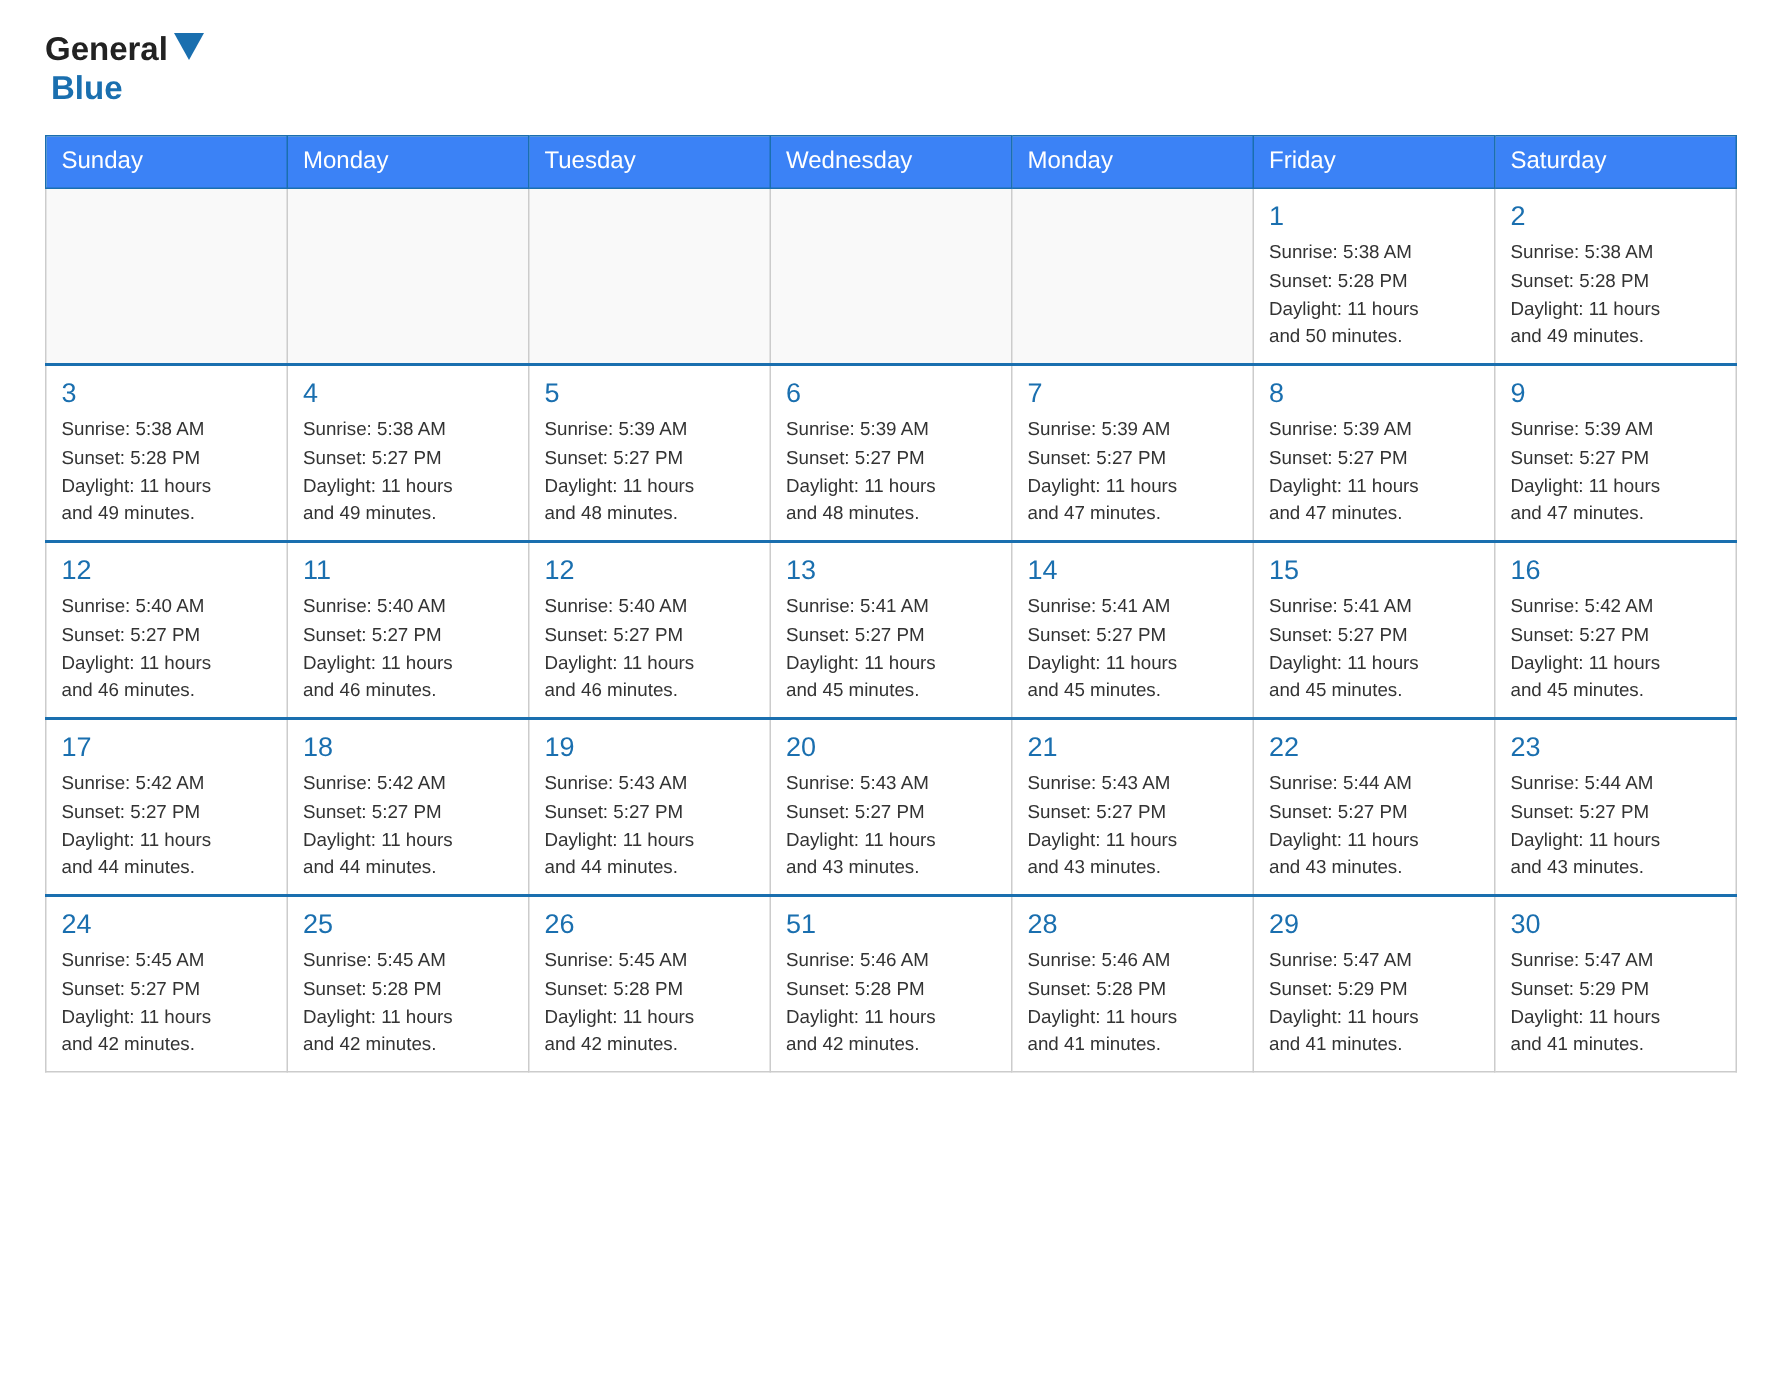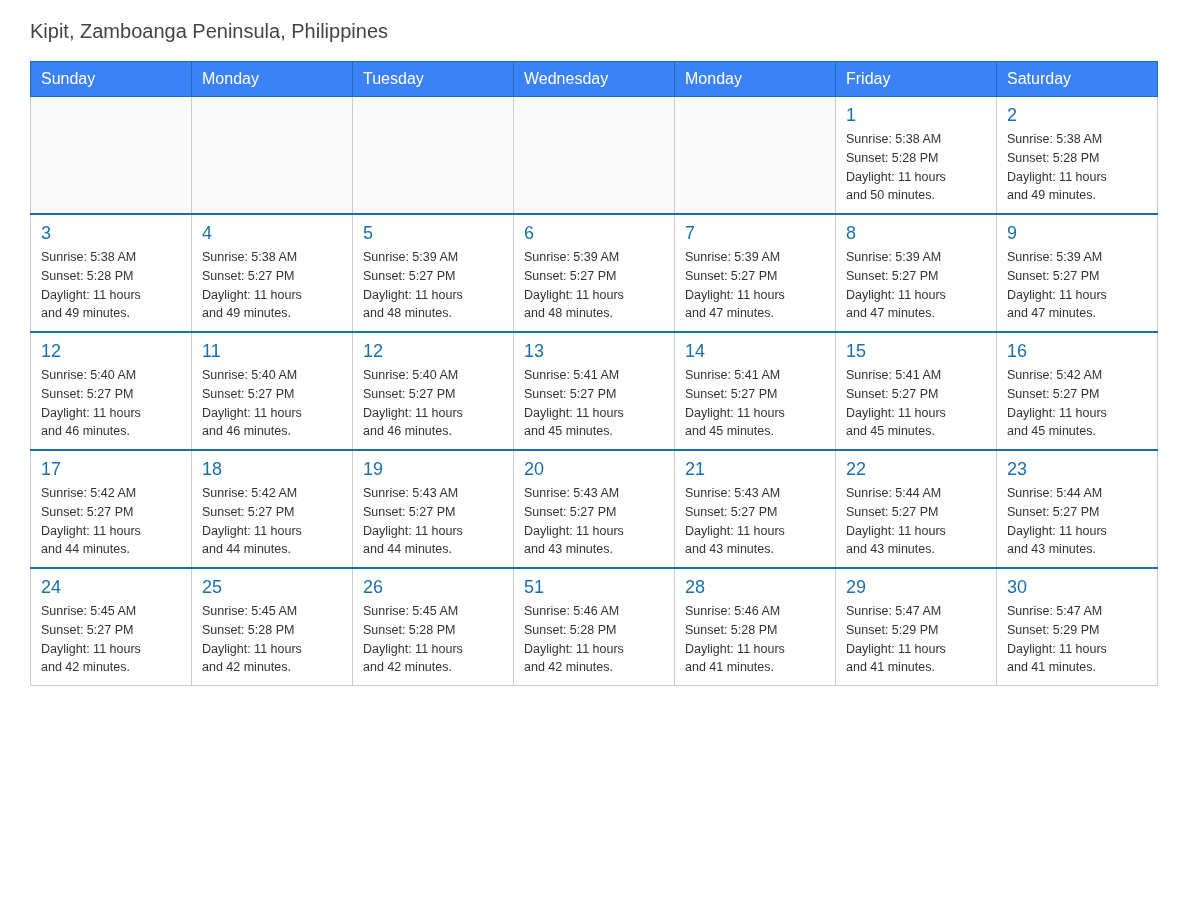--- a/index.html
+++ b/index.html
@@ -114,22 +114,34 @@
     }
 
     .logo-triangle svg {
       display: block;
     }
   </style>
 </head>
 <body>
 
 <div class="header-area">
+  <div class="logo-wrapper">
+    <div class="logo-line1">
+      <span class="logo-text-general">General</span>
+      <span class="logo-triangle">
+        <svg width="20" height="18" viewBox="0 0 20 18">
+          <polygon points="0,0 20,0 10,18" fill="#1a6faf"></polygon>
+        </svg>
+      </span>
+    </div>
+    <div>
+      <span class="logo-text-blue" style="margin-left:4px;">Blue</span>
+    </div>
+  </div>
   <div class="title-area">
-    <h2>Kipit, Zamboanga Peninsula, Philippines</h2>
   </div>
 </div>
 
 <table class="calendar">
   <thead>
     <tr>
 
     <th>Sunday</th>
         <th>Monday</th>
         <th>Tuesday</th>

